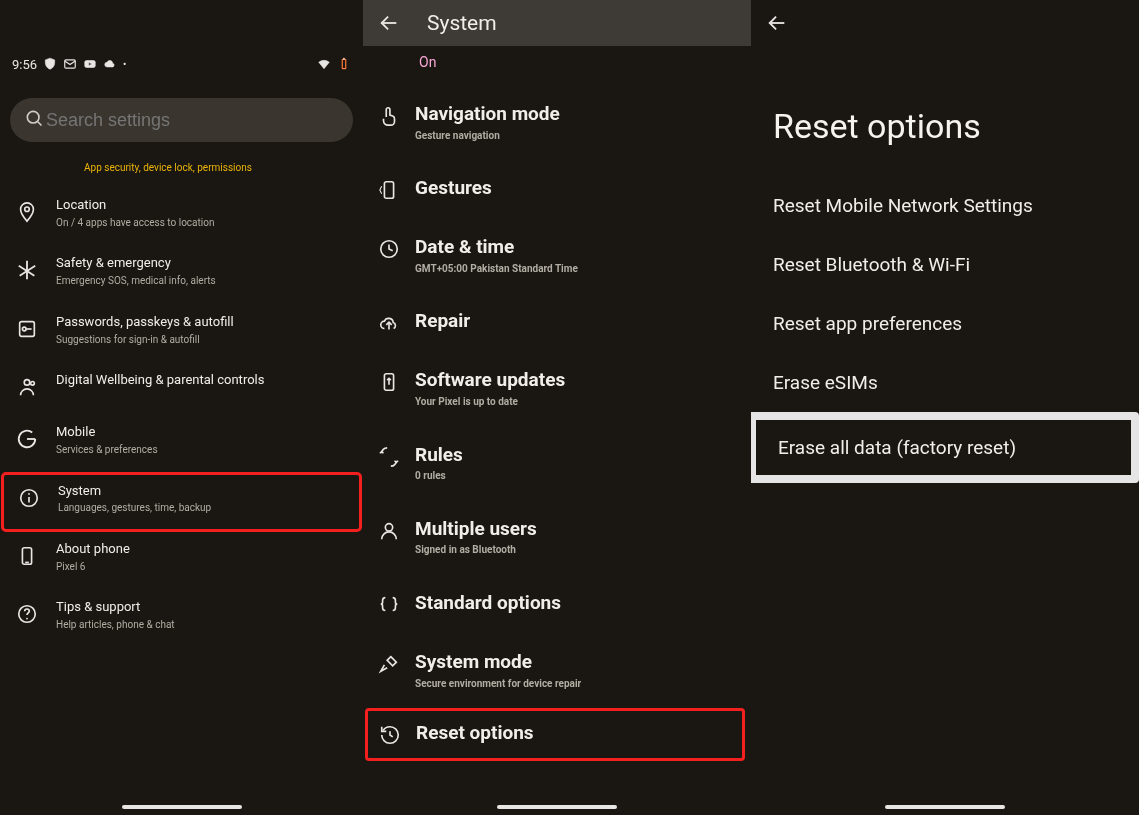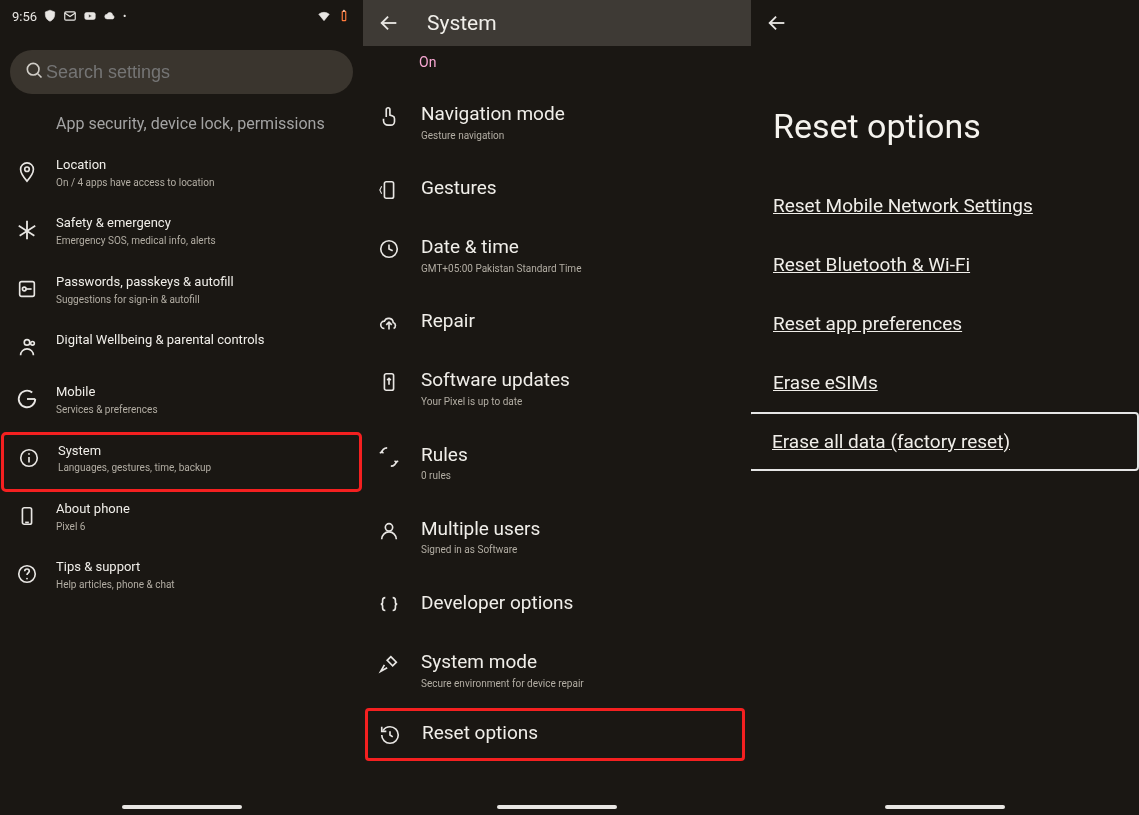--- a/index.html
+++ b/index.html
@@ -31,20 +31,21 @@
 
   
   .statusbar {
     height: 32px;
     display: flex;
     align-items: center;
     justify-content: space-between;
     padding: 0 12px;
     font-size: 13px;
     color: #e8e6e3;
+    margin-top: 48px;
   }
   .sb-left, .sb-right {
     display: flex;
     align-items: center;
     gap: 6px;
   }
   .sb-ico { width:14px; height:14px; display:inline-flex; align-items:center; justify-content:center; }
   .sb-ico svg { width:14px; height:14px; fill:#e8e6e3; stroke:#e8e6e3; }
 
   .search {
@@ -82,21 +83,21 @@
     align-items:center;
     justify-content:center;
     margin-top: 4px;
     flex-shrink: 0;
   }
   .item .icon svg { width:22px; height:22px; stroke:#e8e6e3; fill:none; stroke-width:1.8; }
   .item .icon.fill svg { fill:#e8e6e3; stroke:none; }
   .texts { flex:1; min-width:0; }
   .title { font-size: 13px; color:#f0eee9; line-height:1.3; }
   .sub   { font-size: 10px; color:#b2ada3; margin-top:2px; line-height:1.35; }
-  .sub-only { padding-left: 56px; padding-top:4px; padding-bottom:14px; font-size:16px; color:#a3a3a3; }
+  .sub-only { padding-left: 84px; padding-top:4px; padding-bottom:14px; font-size:10px; color:#eab308; }
 
   .hl-red {
     outline: 3px solid #f42020;
     outline-offset: -2px;
     border-radius: 4px;
   }
 
   
   .topbar {
     height: 46px;
@@ -105,21 +106,21 @@
     gap: 26px;
     padding: 0 14px;
   }
   .p2 .topbar { background: #3e3a35; }
   .topbar .back { width:24px; height:24px; display:flex; align-items:center; justify-content:center; }
   .topbar .back svg { width:22px; height:22px; stroke:#e8e6e3; fill:none; stroke-width:2; }
   .topbar .ttl { font-size:21px; color:#f0eee9; }
 
   .p2 .list { padding-top: 0; }
   .p2 .sub-only-top { padding-left:56px; padding-top:8px; padding-bottom:18px; font-size:14px; color:#f9a8d4; }
-  .p2 .item { padding: 14px 14px 20px 14px; gap: 20px; }
+  .p2 .item { padding: 14px 14px 20px 14px; gap: 14px; font-weight: bold; }
   .p2 .item .icon { width: 24px; margin-top:3px; }
   .p2 .item .title { font-size: 19px; }
 
   .hl-red-row {
     border: 3px solid #f42020;
     border-radius: 4px;
     margin: -2px 6px 0 2px;
     padding: 10px 10px 12px 10px !important;
   }
 
@@ -127,24 +128,23 @@
   .p3 .topbar { background: transparent; }
   .bigtitle {
     font-size: 34px;
     color:#f5f3ee;
     padding: 60px 22px 30px 22px;
   }
   .p3 .opt {
     padding: 18px 22px;
     font-size: 19px;
     color:#f0eee9;
-    text-decoration:underline;
   }
   .p3 .hl-red-opt {
-    border: 2px solid #e5e5e5;
+    border: 8px solid #e5e5e5;
     border-radius: 4px;
     margin: 0 0 0 -3px;
     padding: 16px 22px;
   }
 
   
   .navpill {
     position:absolute;
     bottom: 6px;
     left: 50%;
@@ -424,33 +424,33 @@
 
       <div class="item">
         <span class="icon">
             <svg viewBox="0 0 24 24">
               <circle cx="12" cy="8" r="4"></circle>
               <path d="M4 21a8 8 0 0116 0"></path>
             </svg>
           </span>
         <div class="texts">
           <div class="title">Multiple users</div>
-          <div class="sub">Signed in as Software</div>
+          <div class="sub">Signed in as Bluetooth</div>
         </div>
       </div>
 
       <div class="item">
         <span class="icon">
             <svg viewBox="0 0 24 24">
               <path d="M8 4a3 3 0 00-3 3v2a2 2 0 01-2 2 2 2 0 012 2v2a3 3 0 003 3"></path>
               <path d="M16 4a3 3 0 013 3v2a2 2 0 002 2 2 2 0 00-2 2v2a3 3 0 01-3 3"></path>
             </svg>
           </span>
         <div class="texts">
-          <div class="title">Developer options</div>
+          <div class="title">Standard options</div>
         </div>
       </div>
 
       <div class="item">
         <span class="icon">
             <svg viewBox="0 0 24 24">
               <path d="M14 4l6 6-4 4-6-6z"></path>
               <path d="M7 13l-4 7 7-4"></path>
             </svg>
           </span>

